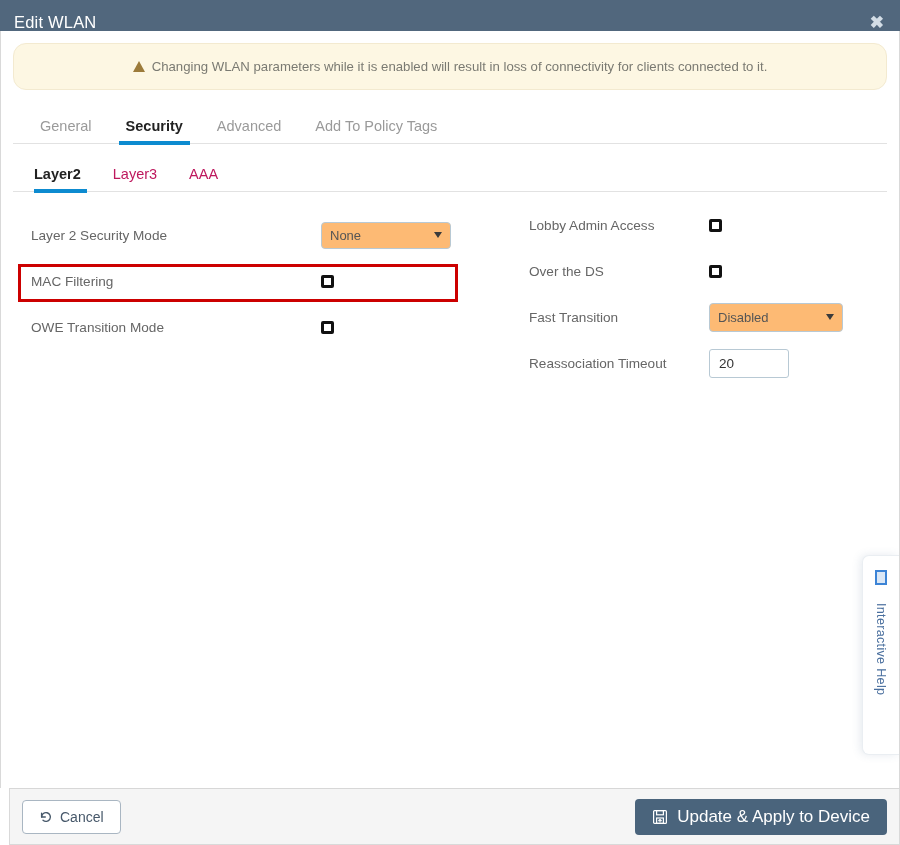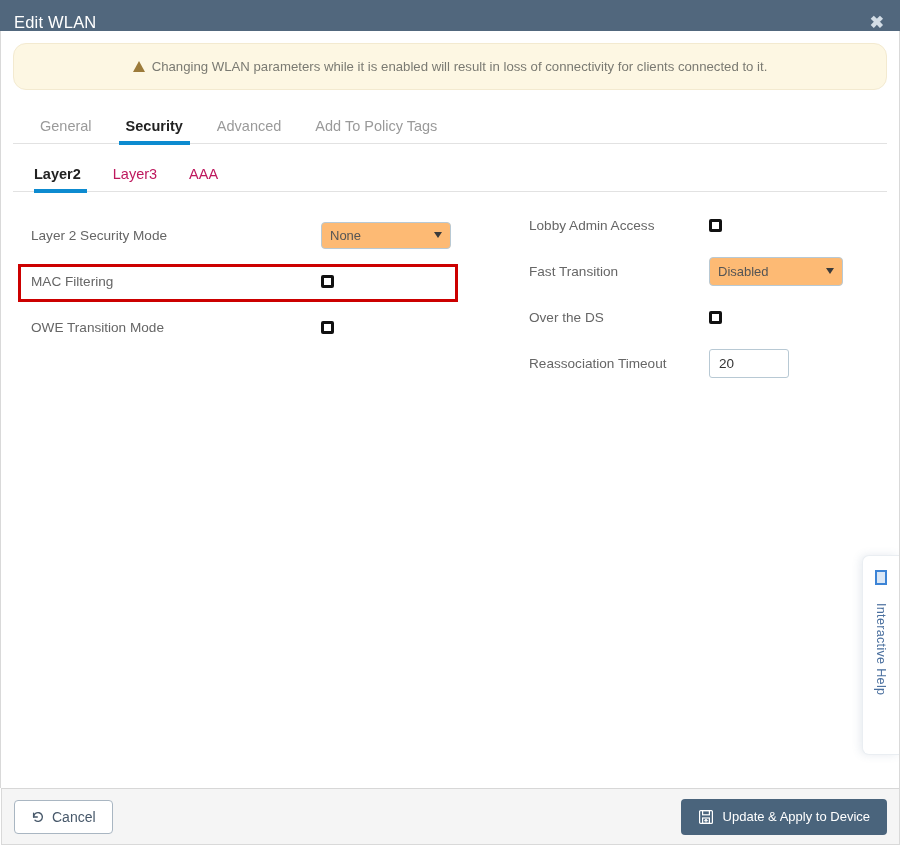--- a/index.html
+++ b/index.html
@@ -286,21 +286,21 @@
   }
   .watermark-sub {
     font-size: 13.5px;
     color: #cfcfcf;
     margin-top: 5px;
   }
 
   
   .footer {
     position: absolute;
-    left: 1px; right: 0; bottom: 0;
+    left: 9px; right: 0; bottom: 0;
     height: 57px;
     background: #f5f5f5;
     border-top: 1px solid #d7d7d7;
     border-left: 1px solid #d9d9d9;
     border-right: 1px solid #d9d9d9;
     border-bottom: 1px solid #d9d9d9;
     box-sizing: border-box;
     display: flex;
     align-items: center;
     justify-content: space-between;
@@ -324,21 +324,21 @@
   .btn-primary {
     display: flex;
     align-items: center;
     gap: 9px;
     height: 36px;
     padding: 0 17px;
     border: none;
     border-radius: 4px;
     background: #4a647c;
     color: #fff;
-    font-size: 13px;
+    font-size: 17px;
     cursor: pointer;
     font-family: "Liberation Sans", sans-serif;
   }
   .icon-svg { display: block; }
 </style>
 </head>
 <body>
 
 <div class="titlebar">
   <span class="titlebar-title">Edit WLAN</span>
@@ -392,30 +392,30 @@
     </div>
 
     <div class="col-right">
 
       <div class="field-row">
         <span class="field-label">Lobby Admin Access</span>
         <span class="checkbox"></span>
       </div>
 
       <div class="field-row">
+        <span class="field-label">Over the DS</span>
+        <span class="checkbox"></span>
+      </div>
+
+      <div class="field-row">
         <span class="field-label">Fast Transition</span>
         <div class="select-box wide">
           <span>Disabled</span>
           <span class="select-caret"></span>
         </div>
-      </div>
-
-      <div class="field-row">
-        <span class="field-label">Over the DS</span>
-        <span class="checkbox"></span>
       </div>
 
       <div class="field-row">
         <span class="field-label">Reassociation Timeout</span>
         <input class="text-input" type="text" value="20" style="">
       </div>
 
     </div>
   </div>
 

